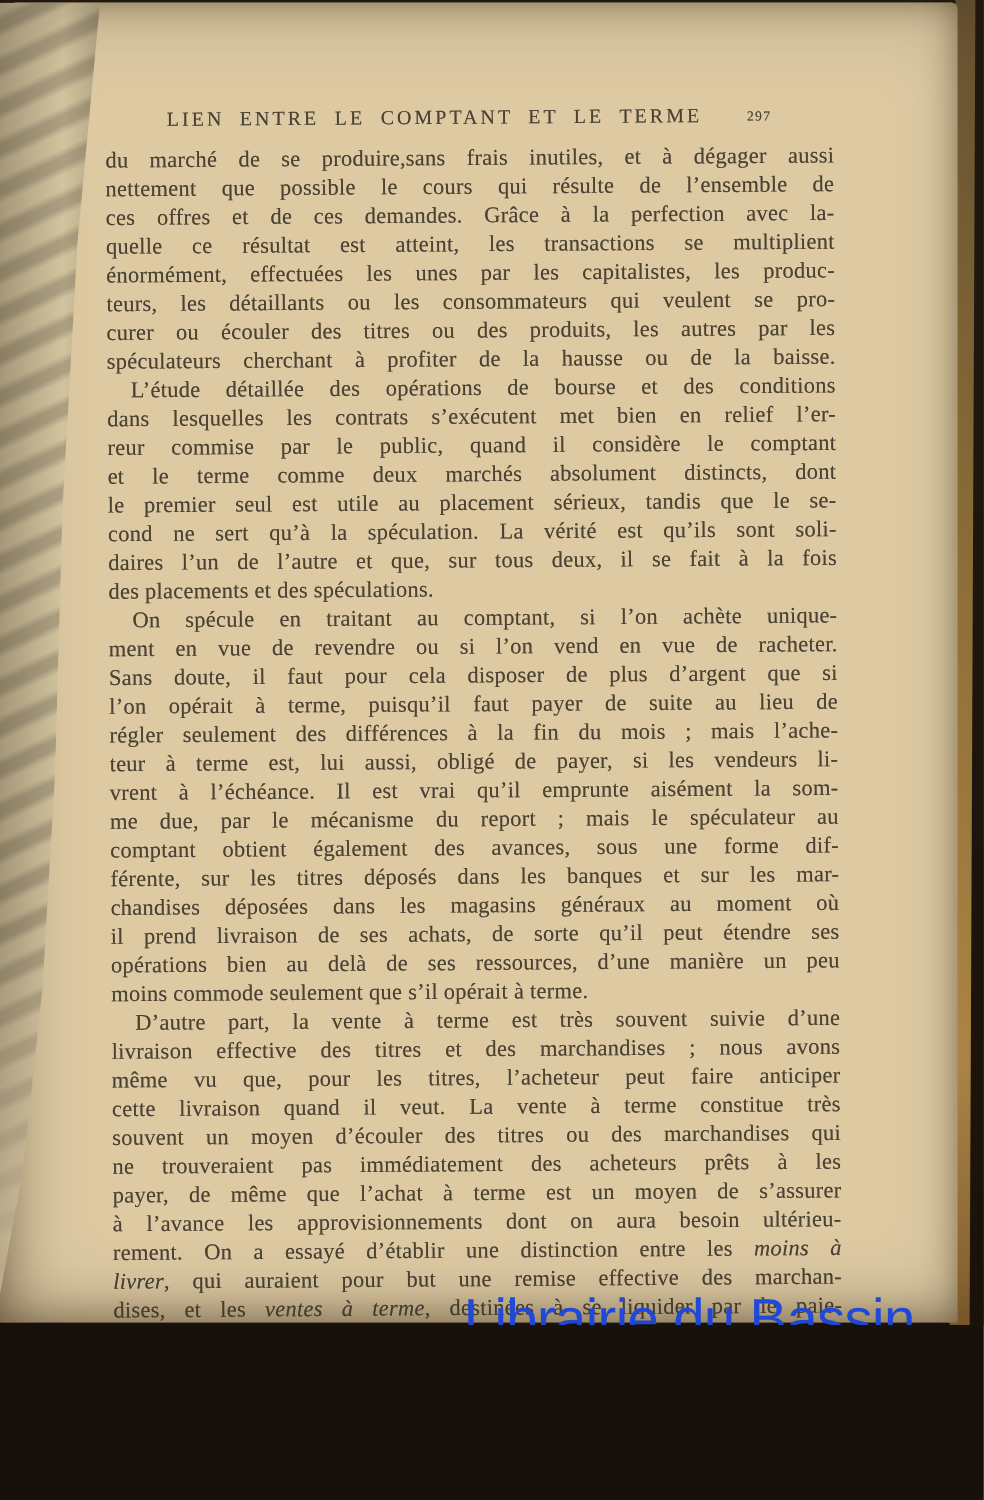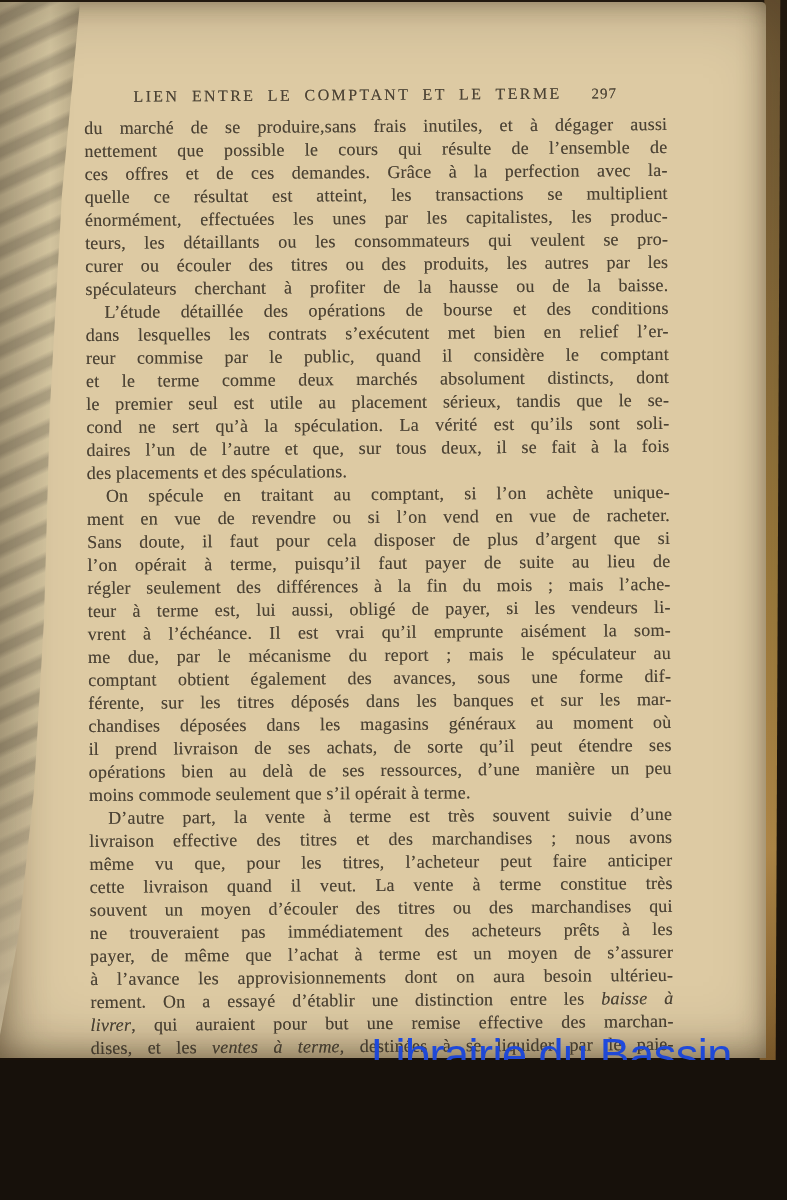--- a/index.html
+++ b/index.html
@@ -60,21 +60,21 @@
   }
   .running-header{
     position:relative;height:22px;font-size:16px;line-height:22px;
   }
   .header-title{
     position:absolute;left:0;right:0;text-align:center;
     transform:translateX(-28px);
     letter-spacing:2.4px;word-spacing:6px;
   }
   .page-number{
-    position:absolute;right:50px;top:0;font-size:15px;letter-spacing:1px;
+    position:absolute;right:50px;top:0;font-size:11px;letter-spacing:1px;
   }
   .lines{margin-top:9px;font-size:18px;}
   .line{
     height:23px;line-height:23px;
     text-align:justify;text-align-last:justify;
     letter-spacing:.2px;white-space:normal;overflow:visible;
   }
   .line.no-just{text-align-last:left;}
   .line.indent{text-indent:19px;}
   .line i{font-style:italic;}
@@ -153,21 +153,21 @@
         </div>
         <div>
           <div class="line indent">D’autre part, la vente à terme est très souvent suivie d’une</div>
           <div class="line">livraison effective des titres et des marchandises ; nous avons</div>
           <div class="line">même vu que, pour les titres, l’acheteur peut faire anticiper</div>
           <div class="line">cette livraison quand il veut. La vente à terme constitue très</div>
           <div class="line">souvent un moyen d’écouler des titres ou des marchandises qui</div>
           <div class="line">ne trouveraient pas immédiatement des acheteurs prêts à les</div>
           <div class="line">payer, de même que l’achat à terme est un moyen de s’assurer</div>
           <div class="line">à l’avance les approvisionnements dont on aura besoin ultérieu-</div>
-          <div class="line">rement. On a essayé d’établir une distinction entre les <i>baisse à</i></div>
+          <div class="line">rement. On a essayé d’établir une distinction entre les <i>moins à</i></div>
           <div class="line"><i>livrer</i>, qui auraient pour but une remise effective des marchan-</div>
           <div class="line">dises, et les <i>ventes à terme</i>, destinées à se liquider par le paie-</div>
           <div class="line">ment d’une simple différence. Mais il est absolument impossible</div>
         </div>
       </div>
   </div>
 
   <div class="ink-stain"></div>
   <div class="watermark" style="color: rgb(33, 80, 240);">Librairie du Bassin</div>
   <div class="vignette"></div>

